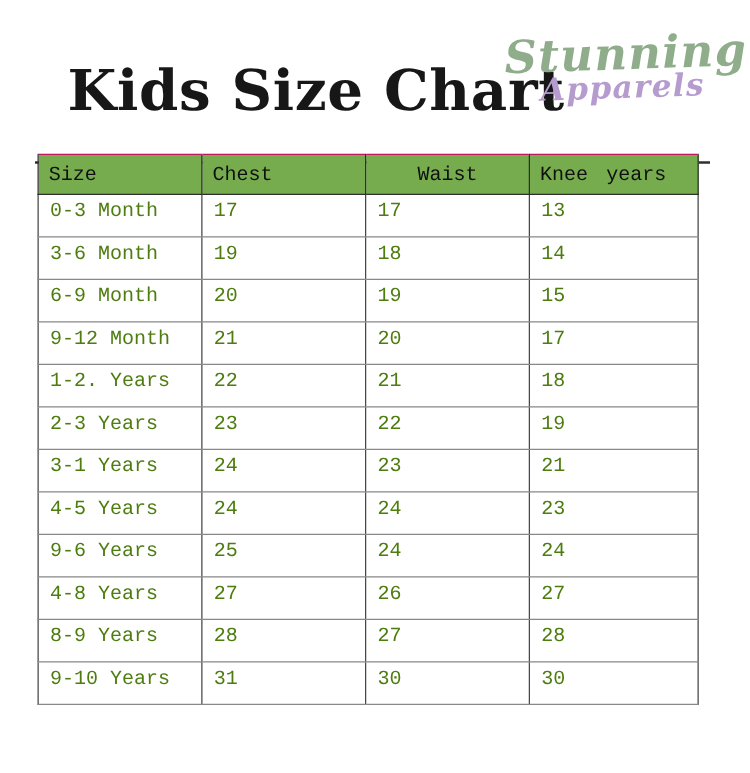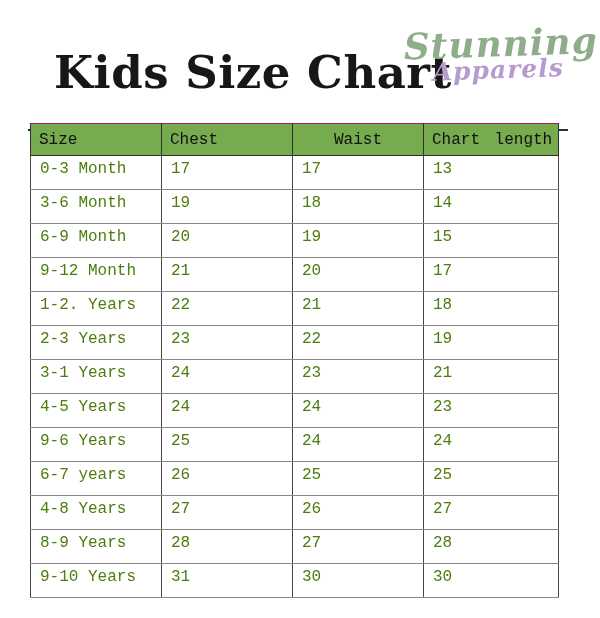--- a/index.html
+++ b/index.html
@@ -126,21 +126,21 @@
       <col class="c1">
         <col class="c2">
         <col class="c3">
         <col class="c4">
     </colgroup>
     <thead>
       <tr>
           <th>Size</th>
           <th>Chest</th>
           <th class="align-center">Waist</th>
-          <th>Chart length</th>
+          <th>Knee years</th>
         </tr>
     </thead>
     <tbody>
         <tr>
           <td>0-3 Month</td>
           <td>17</td>
           <td>17</td>
           <td>13</td>
         </tr>
         <tr>
@@ -185,26 +185,20 @@
           <td>24</td>
           <td>23</td>
         </tr>
         <tr>
           <td>9-6 Years</td>
           <td>25</td>
           <td>24</td>
           <td>24</td>
         </tr>
         <tr>
-          <td>6-7 years</td>
-          <td>26</td>
-          <td>25</td>
-          <td>25</td>
-        </tr>
-        <tr>
           <td>4-8 Years</td>
           <td>27</td>
           <td>26</td>
           <td>27</td>
         </tr>
         <tr>
           <td>8-9 Years</td>
           <td>28</td>
           <td>27</td>
           <td>28</td>

